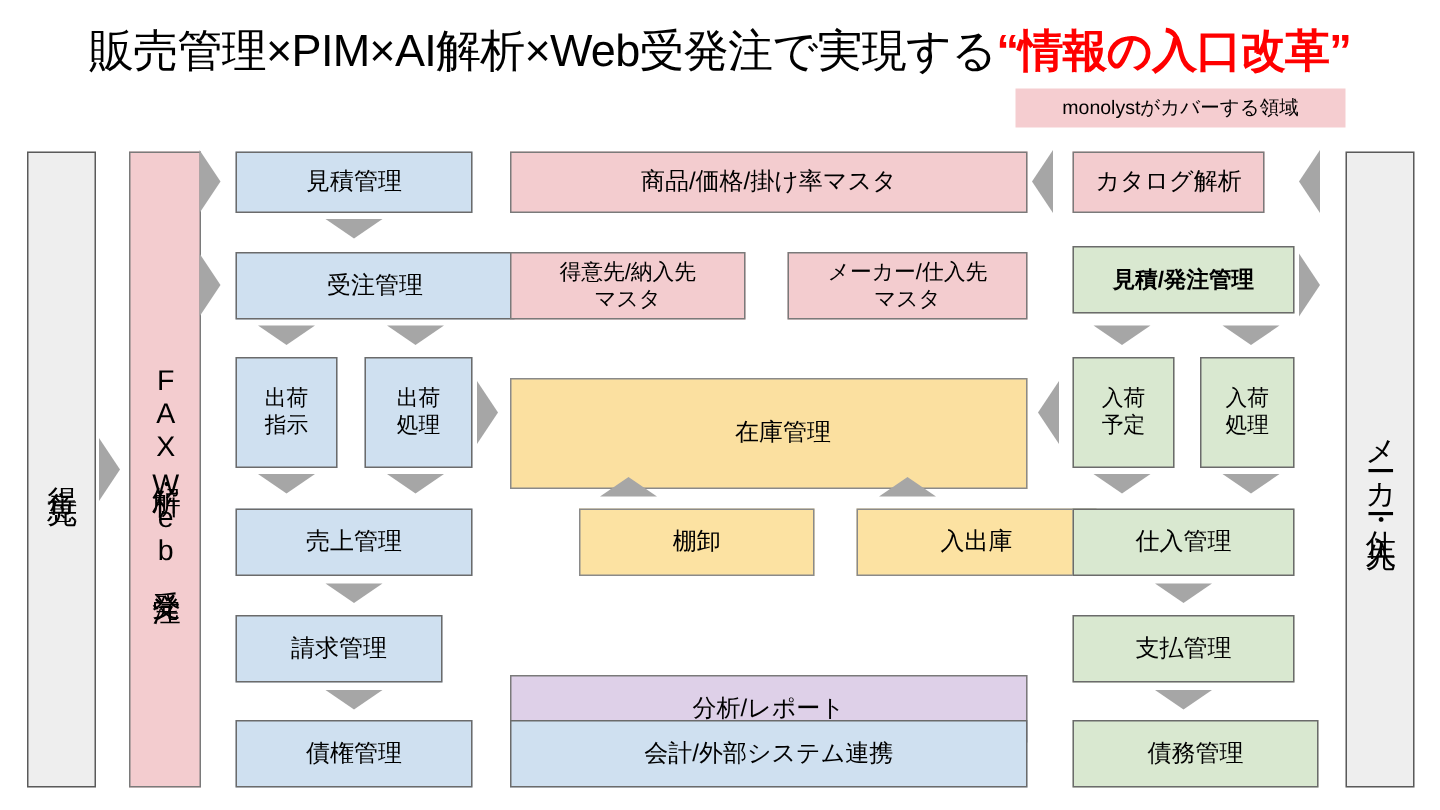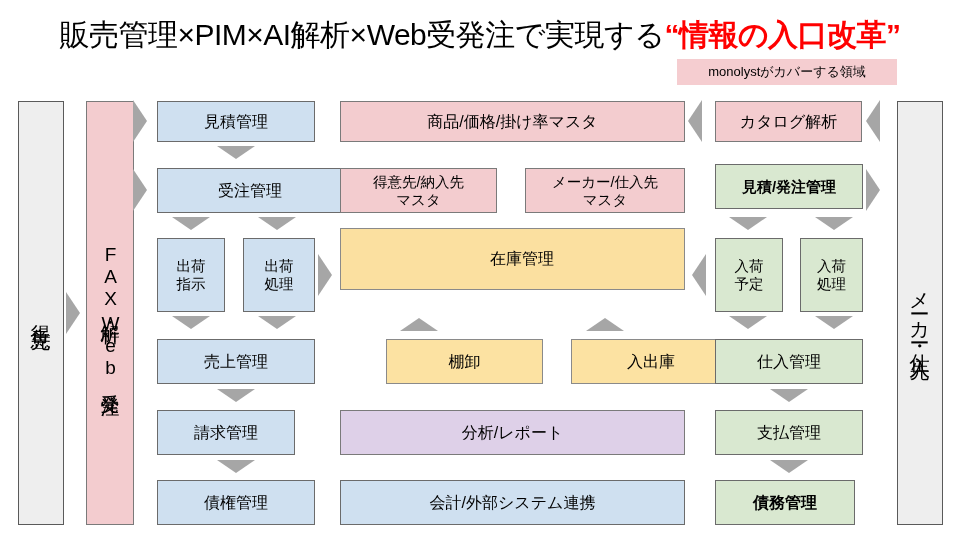--- a/index.html
+++ b/index.html
@@ -42,21 +42,21 @@
   }
   .box.small{font-size:15px;line-height:19px;}
   .box.twoline{font-size:14.5px;line-height:18px;}
 
   .c-gray{background:#eeeeee;border-color:#5a5a5a;}
   .c-pink{background:#f3cccf;border-color:#7a7a7a;}
   .c-blue{background:#cfe0f0;border-color:#6b6b6b;}
   .c-green{background:#d9e8d0;border-color:#6b6b6b;}
   .c-yellow{background:#fce2a2;border-color:#8a8a8a;margin-left:46px;}
   .c-orange{background:#fbe0a0;border-color:#8a8a8a;}
-  .c-purple{background:#ded0e8;border-color:#7a7a7a;}
+  .c-purple{background:#ded0e8;border-color:#7a7a7a;margin-top:40px;}
 
   
   .vcol{
     writing-mode:vertical-rl;
     text-orientation:upright;
     font-size:20px;
     line-height:30px;
     letter-spacing:3px;
     justify-content:center;
   }
@@ -171,21 +171,21 @@
     </div>
   </div>
 
   <div class="box c-pink twoline" style="left:525px;top:168px;width:160px;height:45px;">
     <div>
       <div>メーカー/仕入先</div>
       <div>マスタ</div>
     </div>
   </div>
 
-  <div class="box c-orange" style="left:340px;top:228px;width:345px;height:62px;padding-left:19px;">
+  <div class="box c-orange" style="left:340px;top:252px;width:345px;height:74px;padding-left:19px;">
     <span>在庫管理</span>
   </div>
 
   <div class="arrow ar-up" style="left:400px;top:318px;"></div>
   <div class="arrow ar-up" style="left:586px;top:318px;"></div>
 
   <div class="box c-yellow" style="left:340px;top:339px;width:157px;height:45px;">
     <span>棚卸</span>
   </div>
 
@@ -194,21 +194,21 @@
   </div>
 
   <div class="box c-purple" style="left:340px;top:410px;width:345px;height:45px;">
     <span>分析/レポート</span>
   </div>
 
   <div class="box c-blue" style="left:340px;top:480px;width:345px;height:45px;">
     <span>会計/外部システム連携</span>
   </div>
 
-  <div class="box c-pink" style="left:715px;top:101px;width:147px;height:41px;">
+  <div class="box c-pink" style="left:715px;top:101px;width:128px;height:41px;">
     <span>カタログ解析</span>
   </div>
   <div class="arrow ar-left" style="left:866px;top:100px;"></div>
   <div class="arrow ar-left" style="left:688px;top:100px;"></div>
 
   <div class="box c-green small" style="left:715px;top:164px;width:148px;height:45px;font-weight:bold;">
     <span>見積/発注管理</span>
   </div>
   <div class="arrow ar-right" style="left:866px;top:169px;"></div>
 
@@ -239,17 +239,17 @@
   </div>
 
   <div class="arrow ar-down" style="left:770px;top:389px;"></div>
 
   <div class="box c-green" style="left:715px;top:410px;width:148px;height:45px;">
     <span>支払管理</span>
   </div>
 
   <div class="arrow ar-down" style="left:770px;top:460px;"></div>
 
-  <div class="box c-green" style="left:715px;top:480px;width:140px;height:45px;font-weight:bold;">
+  <div class="box c-green" style="left:715px;top:480px;width:164px;height:45px;">
     <span>債務管理</span>
   </div>
 
 </div>
 
 </body></html>

